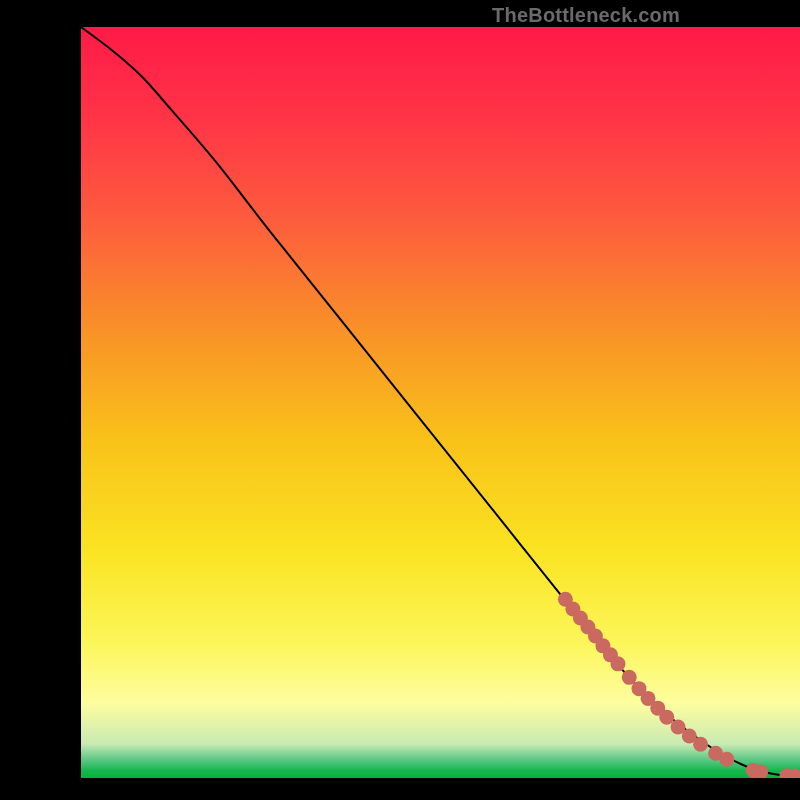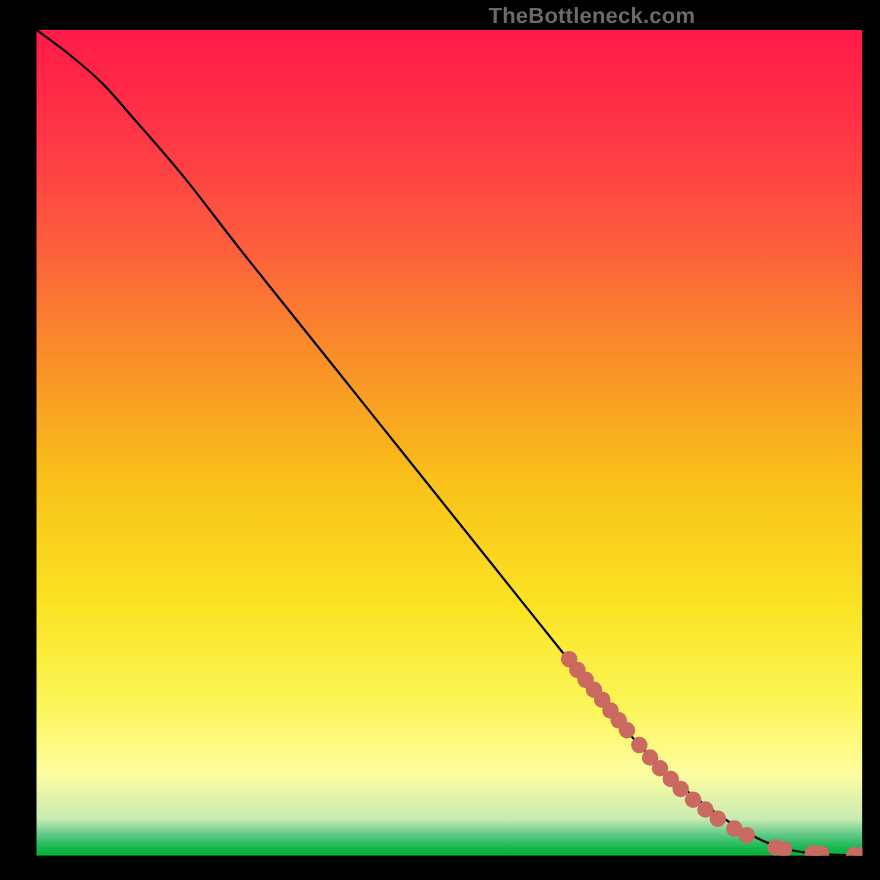--- a/index.html
+++ b/index.html
@@ -9,20 +9,21 @@
     height: 800px;
     overflow: hidden;
     background: #000;
     font-family: Arial, Helvetica, sans-serif;
   }
   .frame {
     position: relative;
     width: 644px;
     height: 800px;
     background: #000;
+    margin-left: 48px;
   }
   .watermark {
     position: absolute;
     top: 4px;
     right: 12px;
     font-size: 20px;
     font-weight: 600;
     color: #6a6a6a;
     letter-spacing: 0.2px;
     user-select: none;

